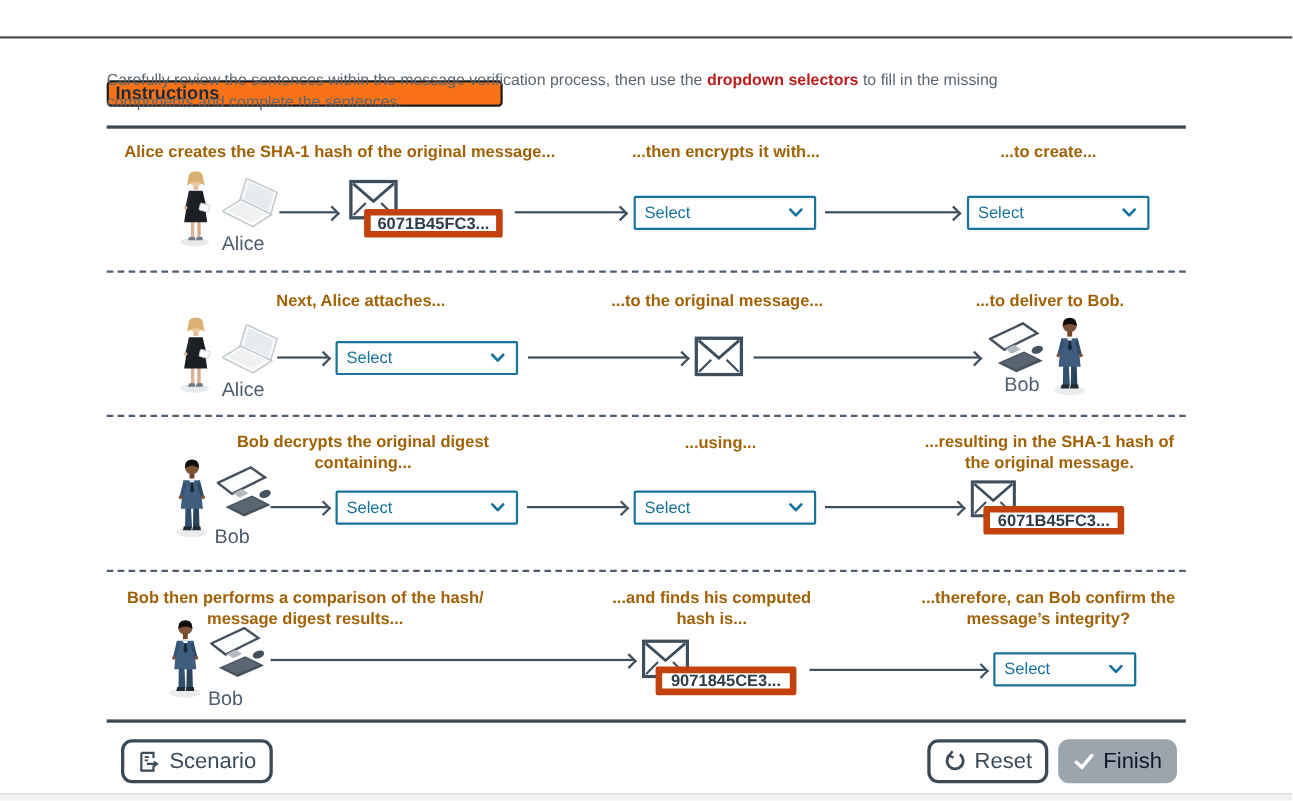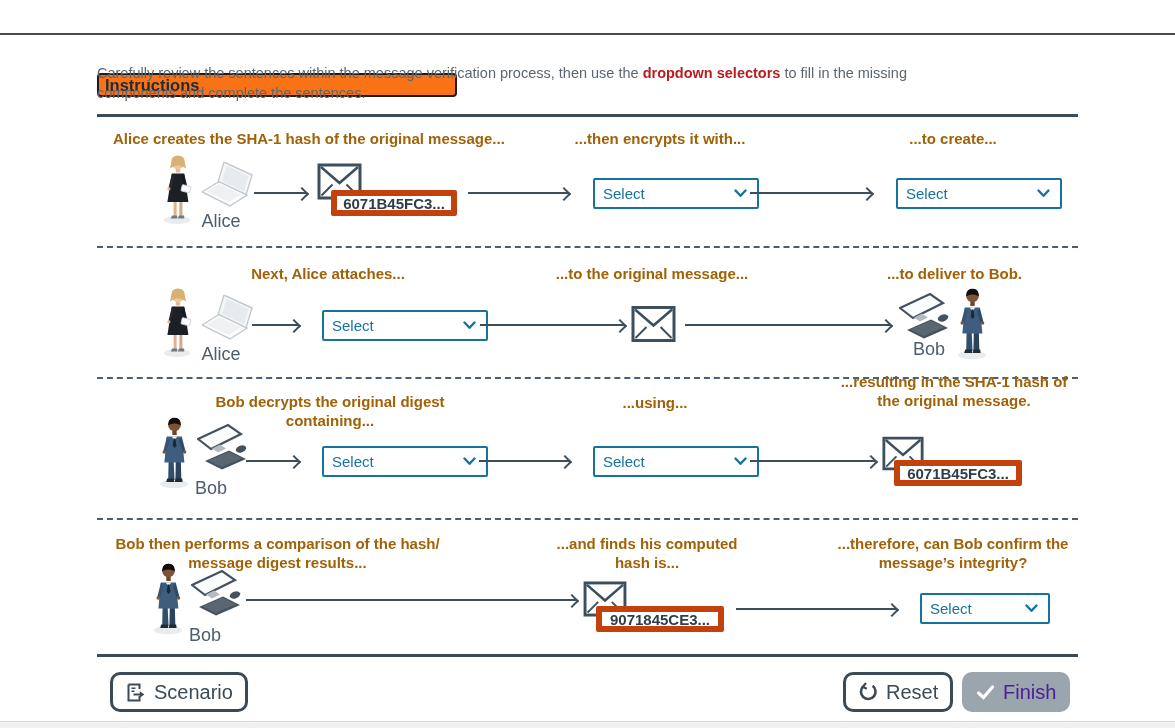--- a/index.html
+++ b/index.html
@@ -18,37 +18,37 @@
 
   .sep-solid { position:absolute; left:97px; width:981px; height:3px; background:#3a4a57; }
   .sep-dash  { position:absolute; left:97px; width:981px; height:0; border-top:2px dashed #4d5d72; }
 
   .hdr { position:absolute; font-weight:bold; font-size:15px; color:#a16207; line-height:19px; white-space:nowrap; }
   .hdr.ctr { text-align:center; }
   .hdr.blk { white-space:normal; text-align:center; }
 
   .sel { position:absolute; box-sizing:border-box; height:31px; background:#fff;
          border:2px solid #16739b; border-radius:2px; display:flex; align-items:center;
-         justify-content:space-between; padding:0 10px 0 8px; color:#16739b; font-size:15px; cursor:pointer;margin-left:17px; }
+         justify-content:space-between; padding:0 10px 0 8px; color:#16739b; font-size:15px; cursor:pointer; }
 
   .arrow { position:absolute; height:2px; background:#3d4e5c; }
   .arrow::after { content:''; position:absolute; right:-1px; top:-3px; width:8px; height:8px;
                   border-top:2px solid #3d4e5c; border-right:2px solid #3d4e5c; transform:rotate(45deg); }
 
   .hash { position:absolute; box-sizing:border-box; height:26px; background:#fff;
           border:6px solid #c2410c; border-radius:2px; display:flex; align-items:center;
           justify-content:center; font-weight:bold; font-size:15px; color:#2e3d49; z-index:3; }
 
   .figure { position:absolute; }
   .name { position:absolute; font-size:18px; color:#4e5d6d; text-align:center; }
 
   .btn { position:absolute; top:672px; height:40px; box-sizing:border-box; display:flex; align-items:center;
          gap:8px; border-radius:10px; font-weight:normal; font-size:20px; font-family:inherit; cursor:pointer; }
   .btn.outline { background:#fff; border:3px solid #3b4a57; color:#3b4a57; padding:0 12px; }
-  .btn.fill { background:#9ba5ae; border:none; color:#4c1d95; padding:0 14px; }
+  .btn.fill { background:#9ba5ae; border:none; color:#0f172a; padding:0 14px; }
 
   .footer-strip { position:absolute; left:0; top:721px; width:1175px; height:7px;
                   background:#f1f1f2; border-top:1px solid #d9d9d9; box-sizing:border-box; }
 </style>
 </head>
 <body>
 
 <svg width="0" height="0" style="position:absolute">
   <defs>
     <symbol id="sym-alice">
@@ -183,21 +183,21 @@
   <svg class="figure" style="left:897px;top:281px" width="95" height="80">
     <use href="#sym-desktop" x="2" y="10"></use>
       <use href="#sym-bob" x="58" y="2"></use>
   </svg>
   <div class="name" style="left:901px;top:339px;width:56px">Bob</div>
 
   <div class="sep-dash" style="top:377px"></div>
 
   <div class="hdr blk" style="left:180px;top:392px;width:300px">Bob decrypts the original digest containing...</div>
   <div class="hdr ctr" style="left:600px;top:393px;width:110px">...using...</div>
-  <div class="hdr blk" style="left:838px;top:372px;width:232px">...resulting in the SHA-1 hash of the original message.</div>
+  <div class="hdr blk" style="left:838px;top:392px;width:232px">...resulting in the SHA-1 hash of the original message.</div>
 
   <svg class="figure" style="left:155px;top:410px" width="95" height="82">
     <use href="#sym-bob" x="2" y="2"></use>
       <use href="#sym-desktop" x="42" y="12"></use>
   </svg>
   <div class="name" style="left:183px;top:478px;width:56px">Bob</div>
 
   <div class="arrow" style="left:246px;top:460px;width:52px"></div>
 
   <div class="sel" style="left:305px;top:446px;width:166px">

